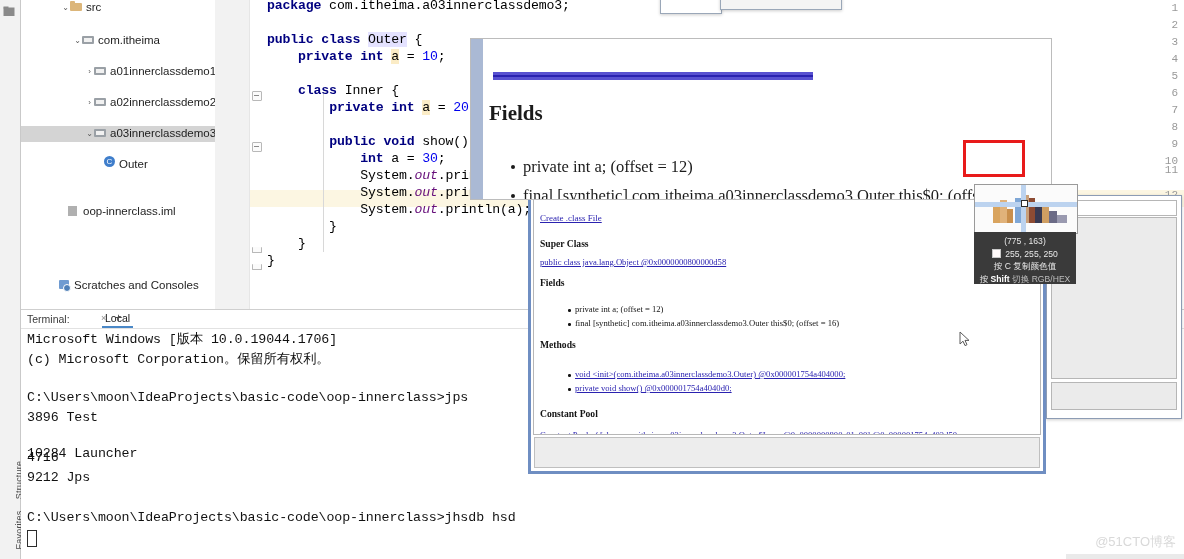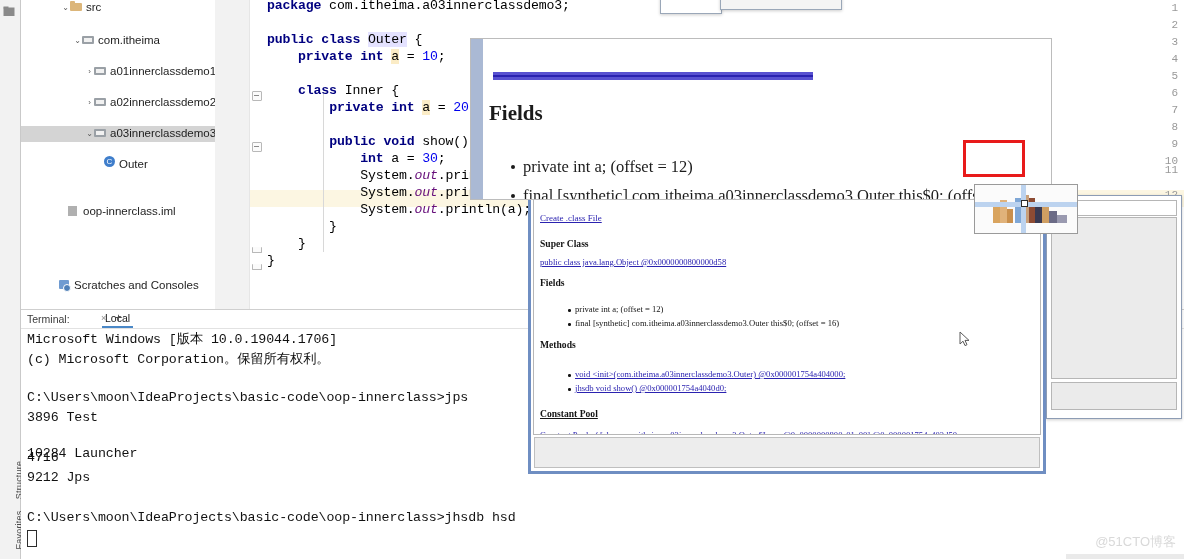--- a/index.html
+++ b/index.html
@@ -404,22 +404,22 @@
     <div class="sd-link" style="left:6px;top:71px;font-size:8.6px;">public class java.lang.Object @0x0000000800000d58</div>
     <div class="sd-h" style="left:6px;top:91px;">Fields</div>
     <div class="sd-bul" style="left:34px;top:123px;"></div>
     <div class="sd-li" style="left:41px;top:118px;">private int a; (offset = 12)</div>
     <div class="sd-bul" style="left:34px;top:137px;"></div>
     <div class="sd-li" style="left:41px;top:132px;">final [synthetic] com.itheima.a03innerclassdemo3.Outer this$0; (offset = 16)</div>
     <div class="sd-h" style="left:6px;top:153px;">Methods</div>
     <div class="sd-bul" style="left:34px;top:188px;"></div>
     <div class="sd-li link" style="left:41px;top:183px;">void &lt;init&gt;(com.itheima.a03innerclassdemo3.Outer) @0x000001754a404000;</div>
     <div class="sd-bul" style="left:34px;top:202px;"></div>
-    <div class="sd-li link" style="left:41px;top:197px;">jhsdb void show() @0x000001754a4040d0;</div>
-    <div class="sd-h" style="left:6px;top:222px;text-decoration:underline;">Constant Pool</div>
+    <div class="sd-li link" style="left:41px;top:197px;">private void show() @0x000001754a4040d0;</div>
+    <div class="sd-h" style="left:6px;top:222px;">Constant Pool</div>
     <div class="sd-li link" style="left:6px;top:244px;font-size:8.6px;">Constant Pool of [class com.itheima.a03innerclassdemo3.Outer$Inner @0x0000000800c01a00] @0x000001754a403d50</div>
   </div>
   <div class="footer"></div>
 </div>
 
 <div id="bigdoc">
   <div class="lblue-bar"></div>
   <div class="lblue-bar2"></div>
   <div class="bd-link-top"></div>
   <div class="bd-link-top2"></div>
@@ -442,20 +442,26 @@
     <div class="px" style="left:47px;top:10px;width:7px;height:28px;background:#c9a07a;"></div>
     <div class="px" style="left:54px;top:13px;width:6px;height:25px;background:#8d4b33;"></div>
     <div class="px" style="left:60px;top:22px;width:7px;height:16px;background:#3a3a52;"></div>
     <div class="px" style="left:67px;top:19px;width:7px;height:19px;background:#cf9e62;"></div>
     <div class="px" style="left:74px;top:26px;width:8px;height:12px;background:#6b6b86;"></div>
     <div class="px" style="left:82px;top:30px;width:10px;height:8px;background:#9a9ab0;"></div>
     <div class="xh-h"></div>
     <div class="xh-v"></div>
     <div class="center"></div>
   </div>
+  <div class="tip">
+    <div style="padding-top:3px;">(775 , 163)</div>
+    <div><span class="swatch"></span><span>255, 255, 250</span></div>
+    <div>按 C 复制颜色值</div>
+    <div><span>按 </span><span class="k">Shift</span><span class="dim"> 切换 RGB/HEX</span></div>
+  </div>
 </div>
 
 <div id="cursor">
   <svg width="12" height="17" viewBox="0 0 12 17">
     <path d="M1,1 L1,13 L4,10.2 L6,14.6 L8,13.7 L6,9.4 L10,9.4 Z" fill="#ffffff" stroke="#5a5a5a" stroke-width="1"></path>
   </svg>
 </div>
 
 <div id="wmbar"></div>
 <div id="wm">@51CTO博客</div>

